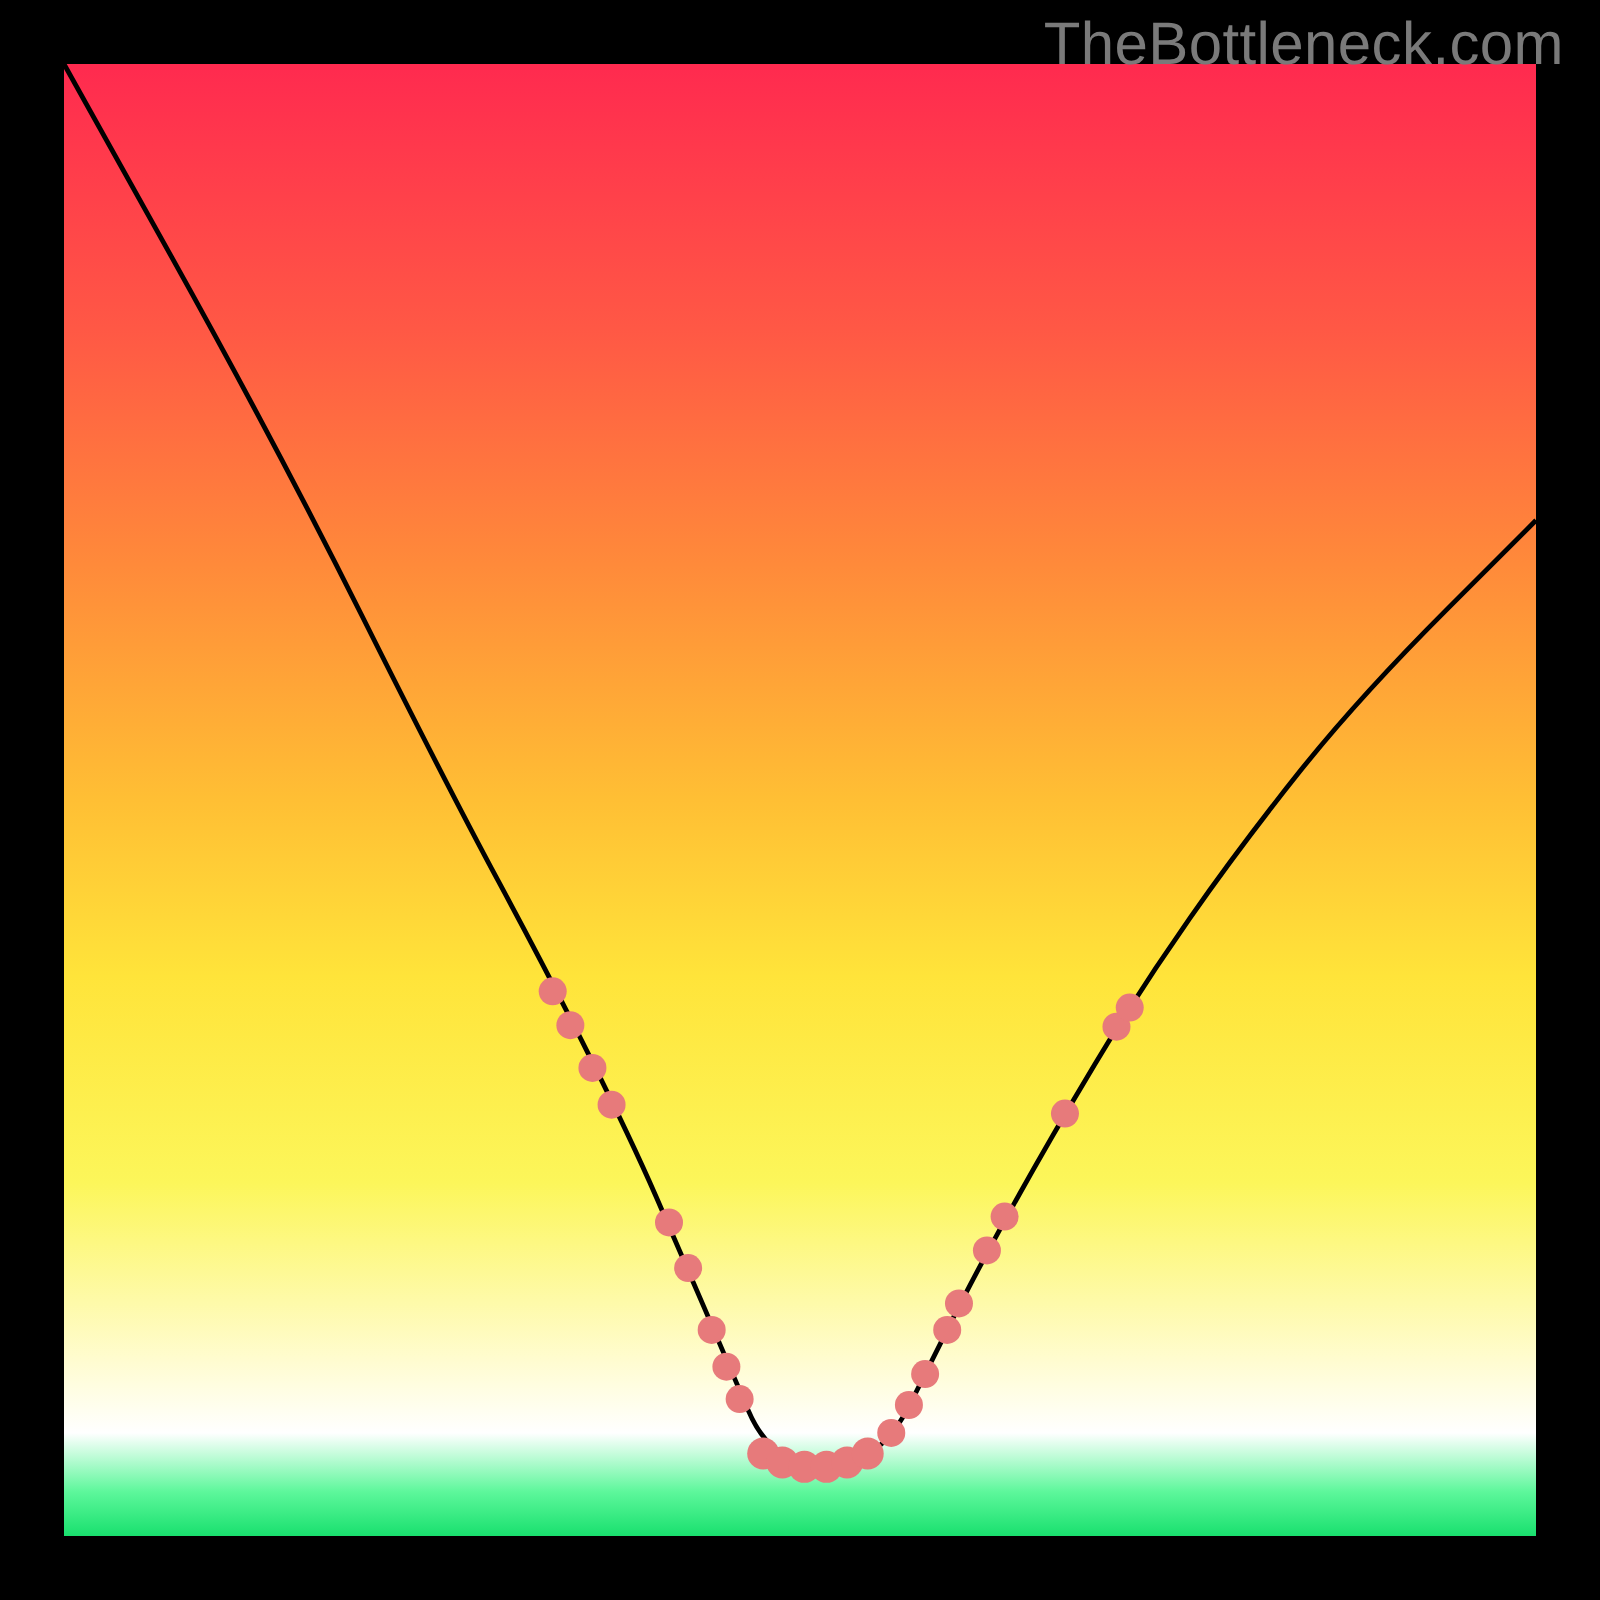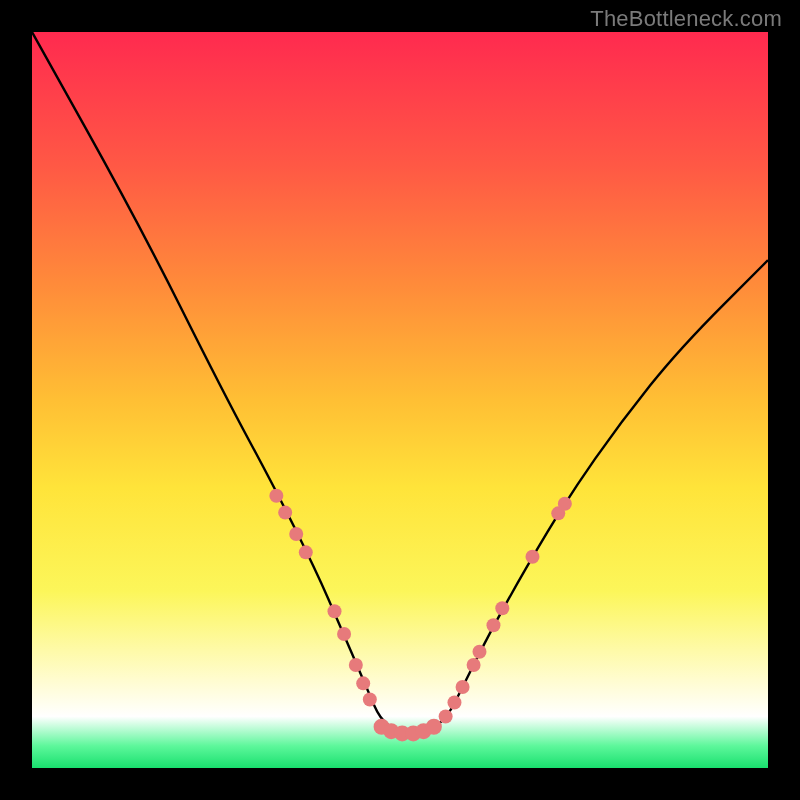--- a/index.html
+++ b/index.html
@@ -15,21 +15,21 @@
     position: relative;
     width: 800px;
     height: 800px;
     background: #000;
   }
   .watermark {
     position: absolute;
     top: 6px;
     right: 18px;
     color: #7a7a7a;
-    font-size: 22px;
+    font-size: 30px;
     font-weight: 500;
     letter-spacing: 0.2px;
     z-index: 10;
   }
   .plot {
     position: absolute;
     left: 32px;
     top: 32px;
     width: 736px;
     height: 736px;

